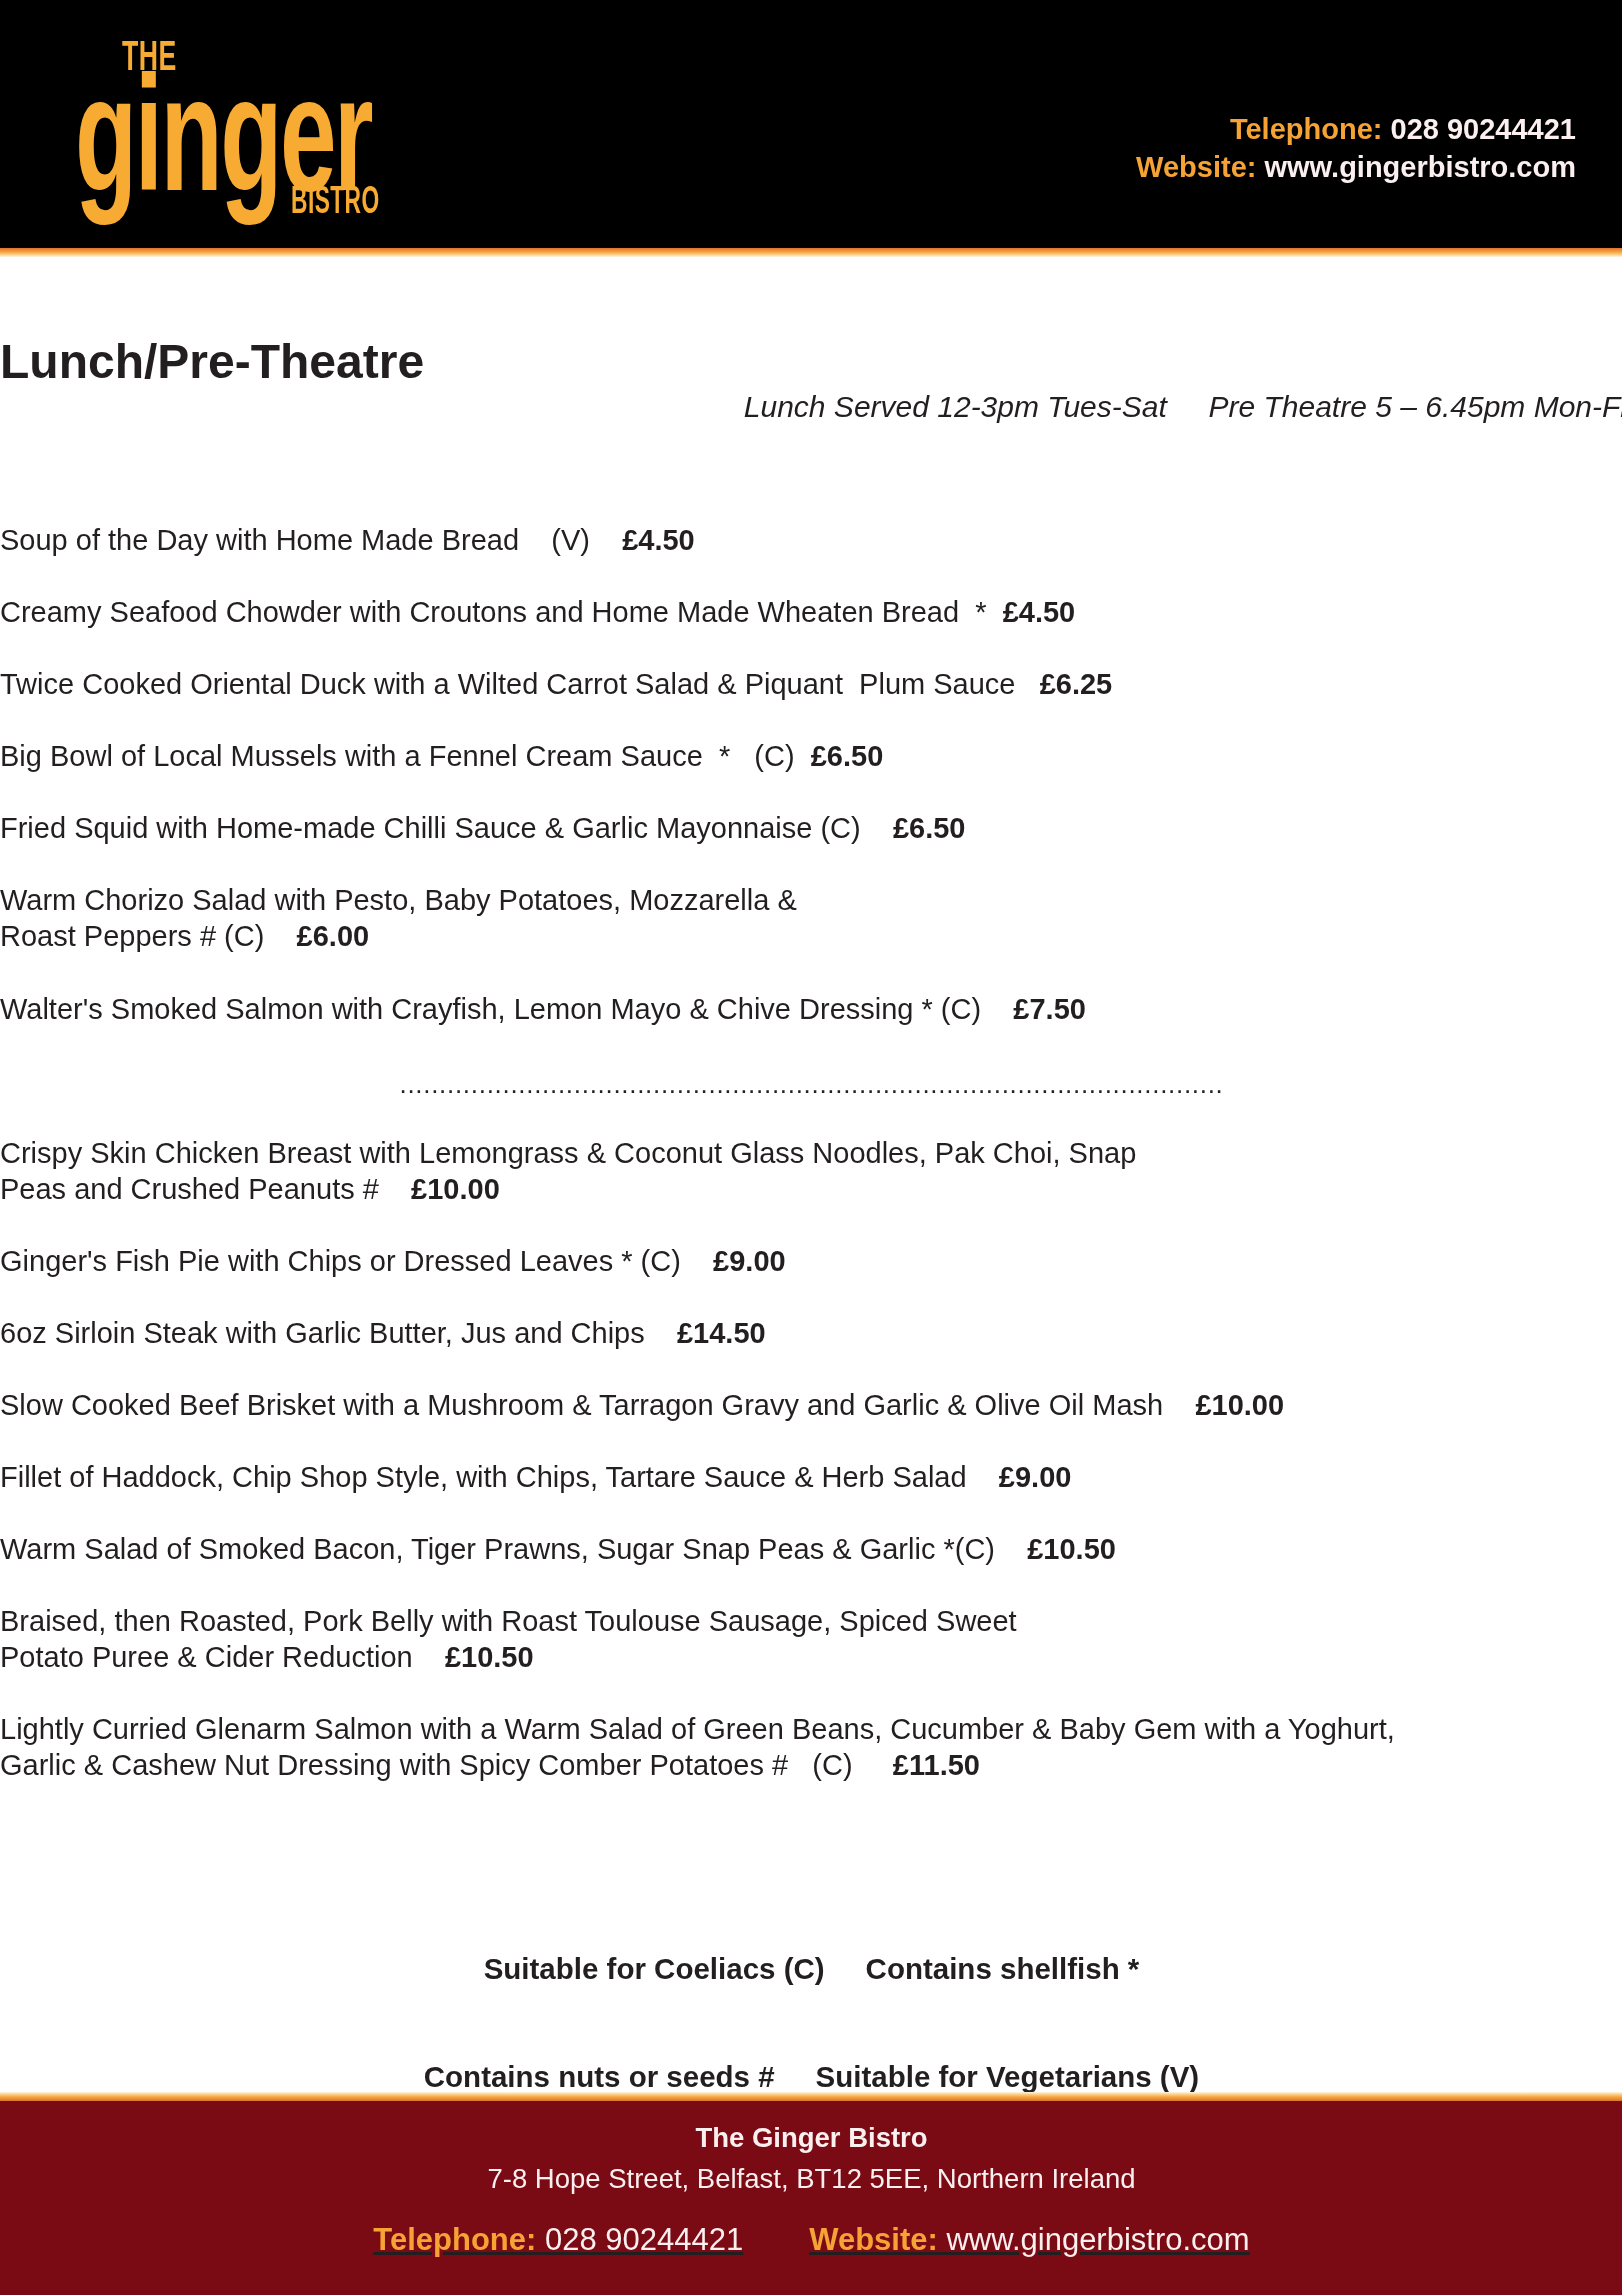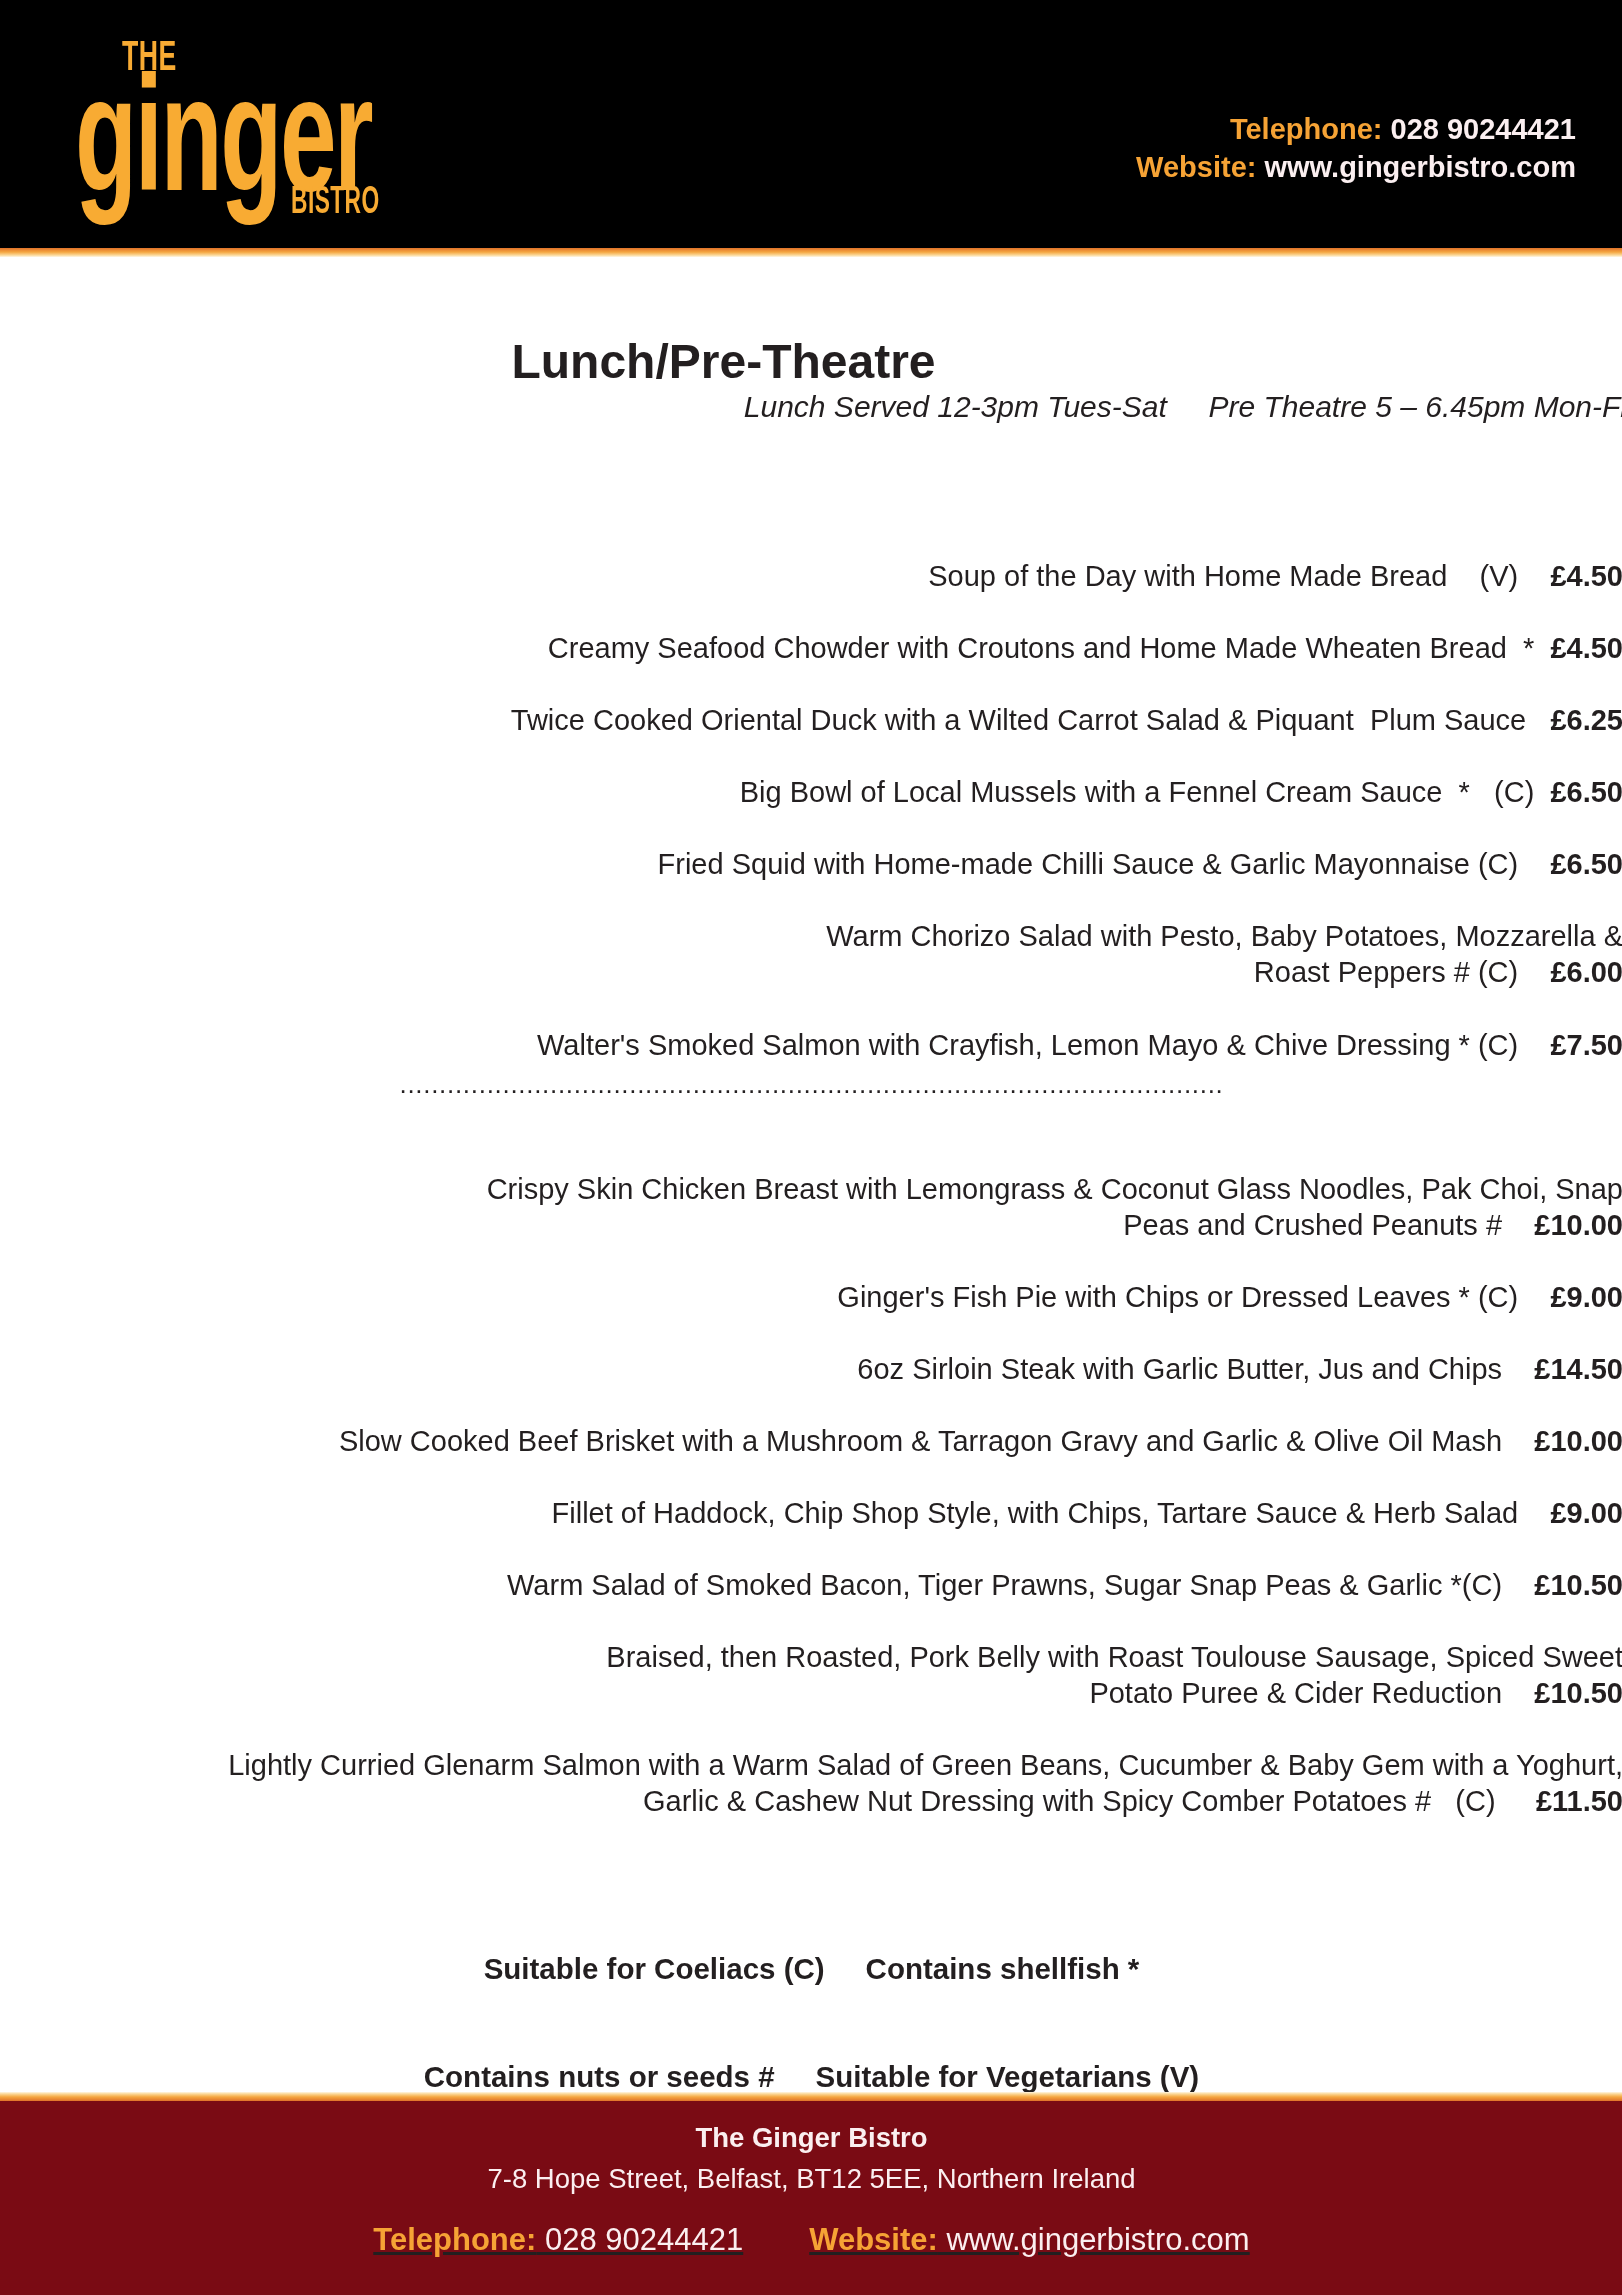--- a/index.html
+++ b/index.html
@@ -13,24 +13,24 @@
               font-size:43px; color:#f8ab33; transform:scaleX(0.62); transform-origin:left top; letter-spacing:0.7px; }
   .logo-ginger { position:absolute; left:3.3px; top:26px; font-family:"Liberation Sans", sans-serif; font-weight:bold;
                  font-size:164px; line-height:164px; color:#f8ab33; transform:scaleX(0.62); transform-origin:left top; letter-spacing:-3.9px; }
   .logo-bistro { position:absolute; left:219px; top:153px; font-family:"Liberation Sans", sans-serif; font-weight:bold;
                  font-size:38px; color:#f8ab33; transform:scaleX(0.6); transform-origin:left top; letter-spacing:0.7px; }
   .contact { position:absolute; right:47px; top:110px; text-align:right; font-weight:bold; font-size:29px; line-height:38px; }
   .contact .lbl { color:#f6a335; }
   .contact .val { color:#fbeff0; }
 
   .main { position:absolute; left:0; top:0; width:1623px; }
-  .title { position:absolute; left:0; width:1447px; top:334px; text-align:center; font-weight:bold; font-size:48px; color:#231f20; }
+  .title { position:absolute; left:0; width:1447px; top:334px; font-weight:bold; font-size:48px; color:#231f20; }
   .subtitle { position:absolute; left:0; width:1601px; top:390px; text-align:right; font-style:italic; font-size:30px; color:#231f20; white-space:pre;padding-left:36px; }
 
-  .item { position:absolute; left:0; width:1623px; text-align:right; font-size:29px; line-height:36px; color:#231f20; white-space:pre;margin-top:36px; }
+  .item { position:absolute; left:0; width:1623px; text-align:left; font-size:29px; line-height:36px; color:#231f20; white-space:pre; }
   .item .price { font-weight:bold; }
   .dots { position:absolute; left:0; width:1623px; top:1069px; text-align:center; font-size:26px; letter-spacing:0.7px; color:#231f20; }
 
   .legend { position:absolute; left:0; width:1623px; top:1879px; text-align:center; font-weight:bold; font-size:29.5px; line-height:36px; white-space:pre; color:#231f20; }
 
   .stripe-bottom { position:absolute; left:0; top:2092px; width:1623px; height:9.2px;
                    background:linear-gradient(#fff6e6 0%, #fbd99a 20%, #f5a640 55%, #e0722a 100%); }
   .footer { position:absolute; left:0; top:2101px; width:1623px; height:195px; background:#7a0b14;padding-left:48px; }
   .f-name { position:absolute; left:0; width:1623px; top:21px; text-align:center; color:#fbeff0; font-weight:bold; font-size:27.5px; }
   .f-addr { position:absolute; left:0; width:1623px; top:62px; text-align:center; color:#fbeff0; font-size:27.5px; }

